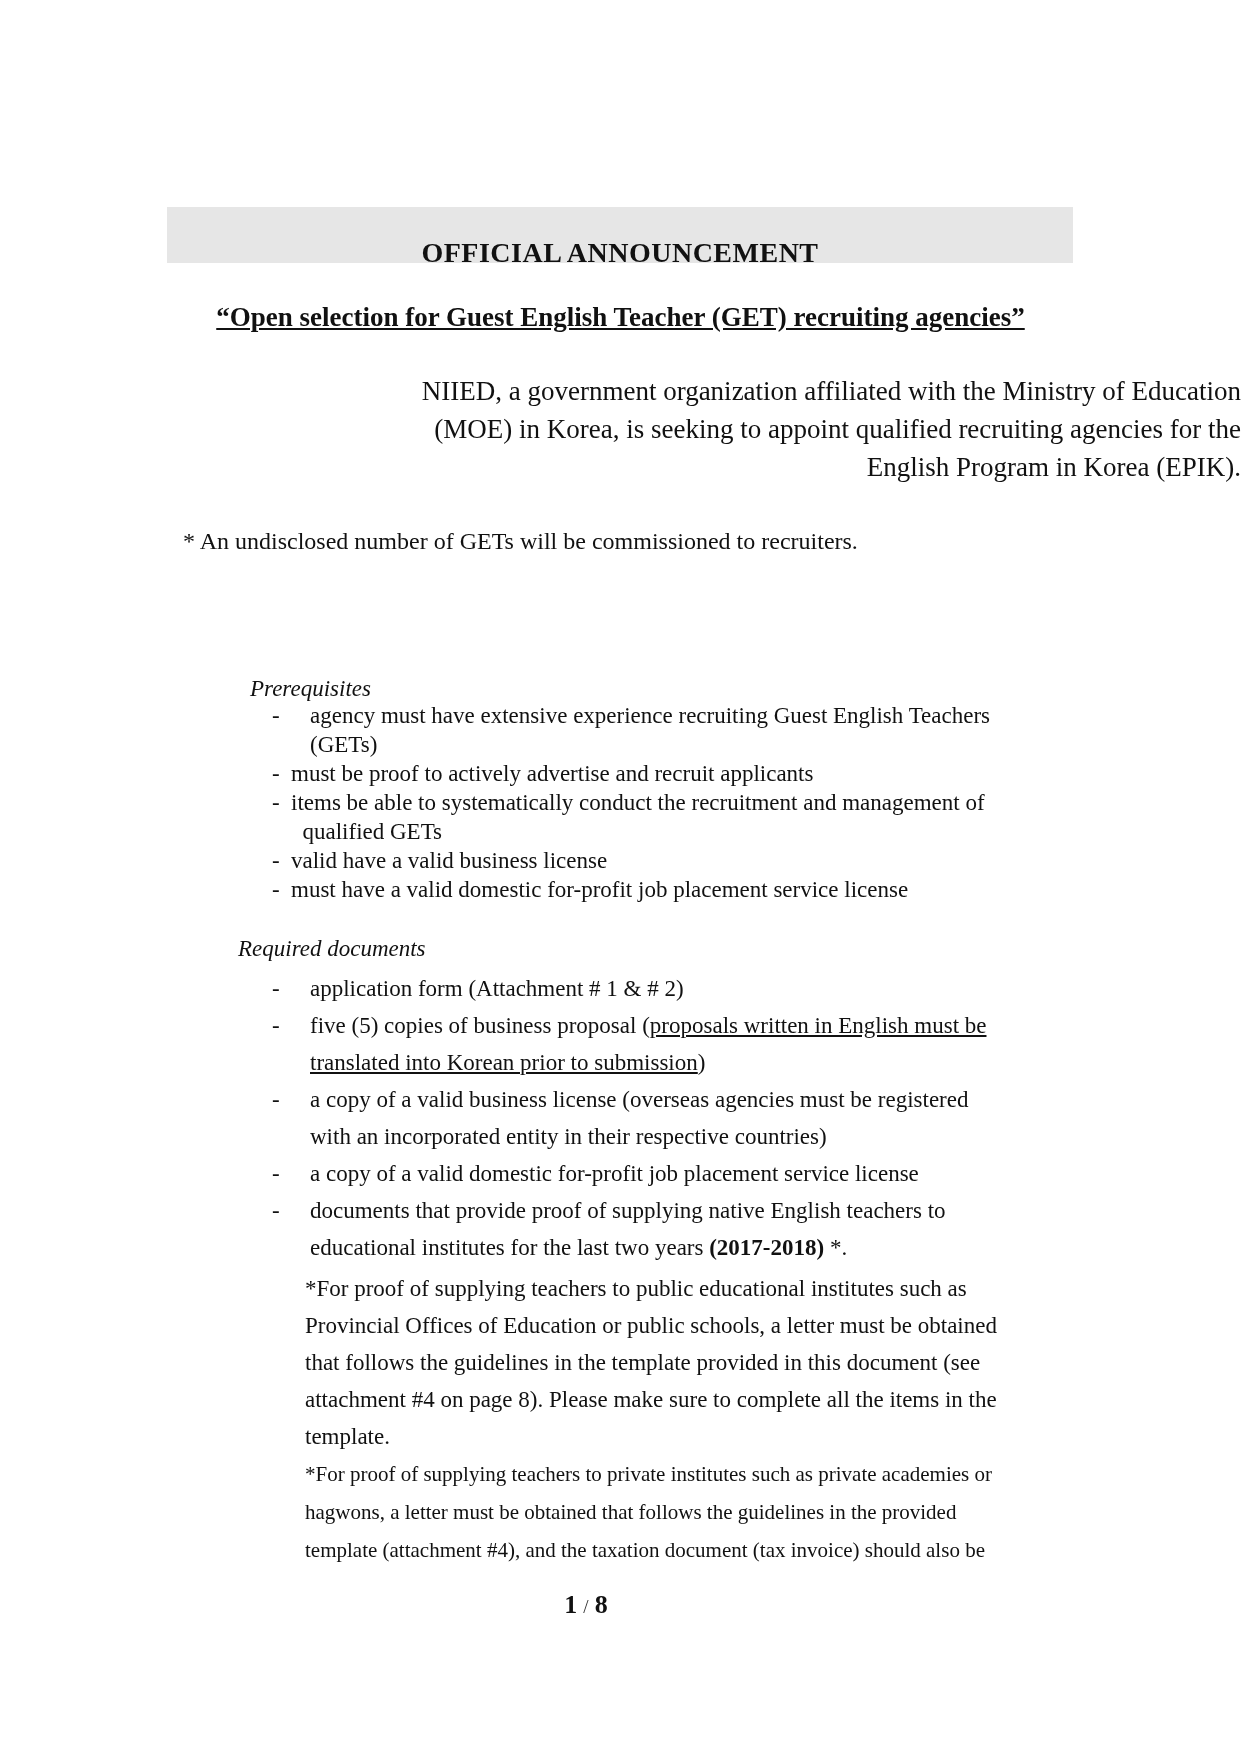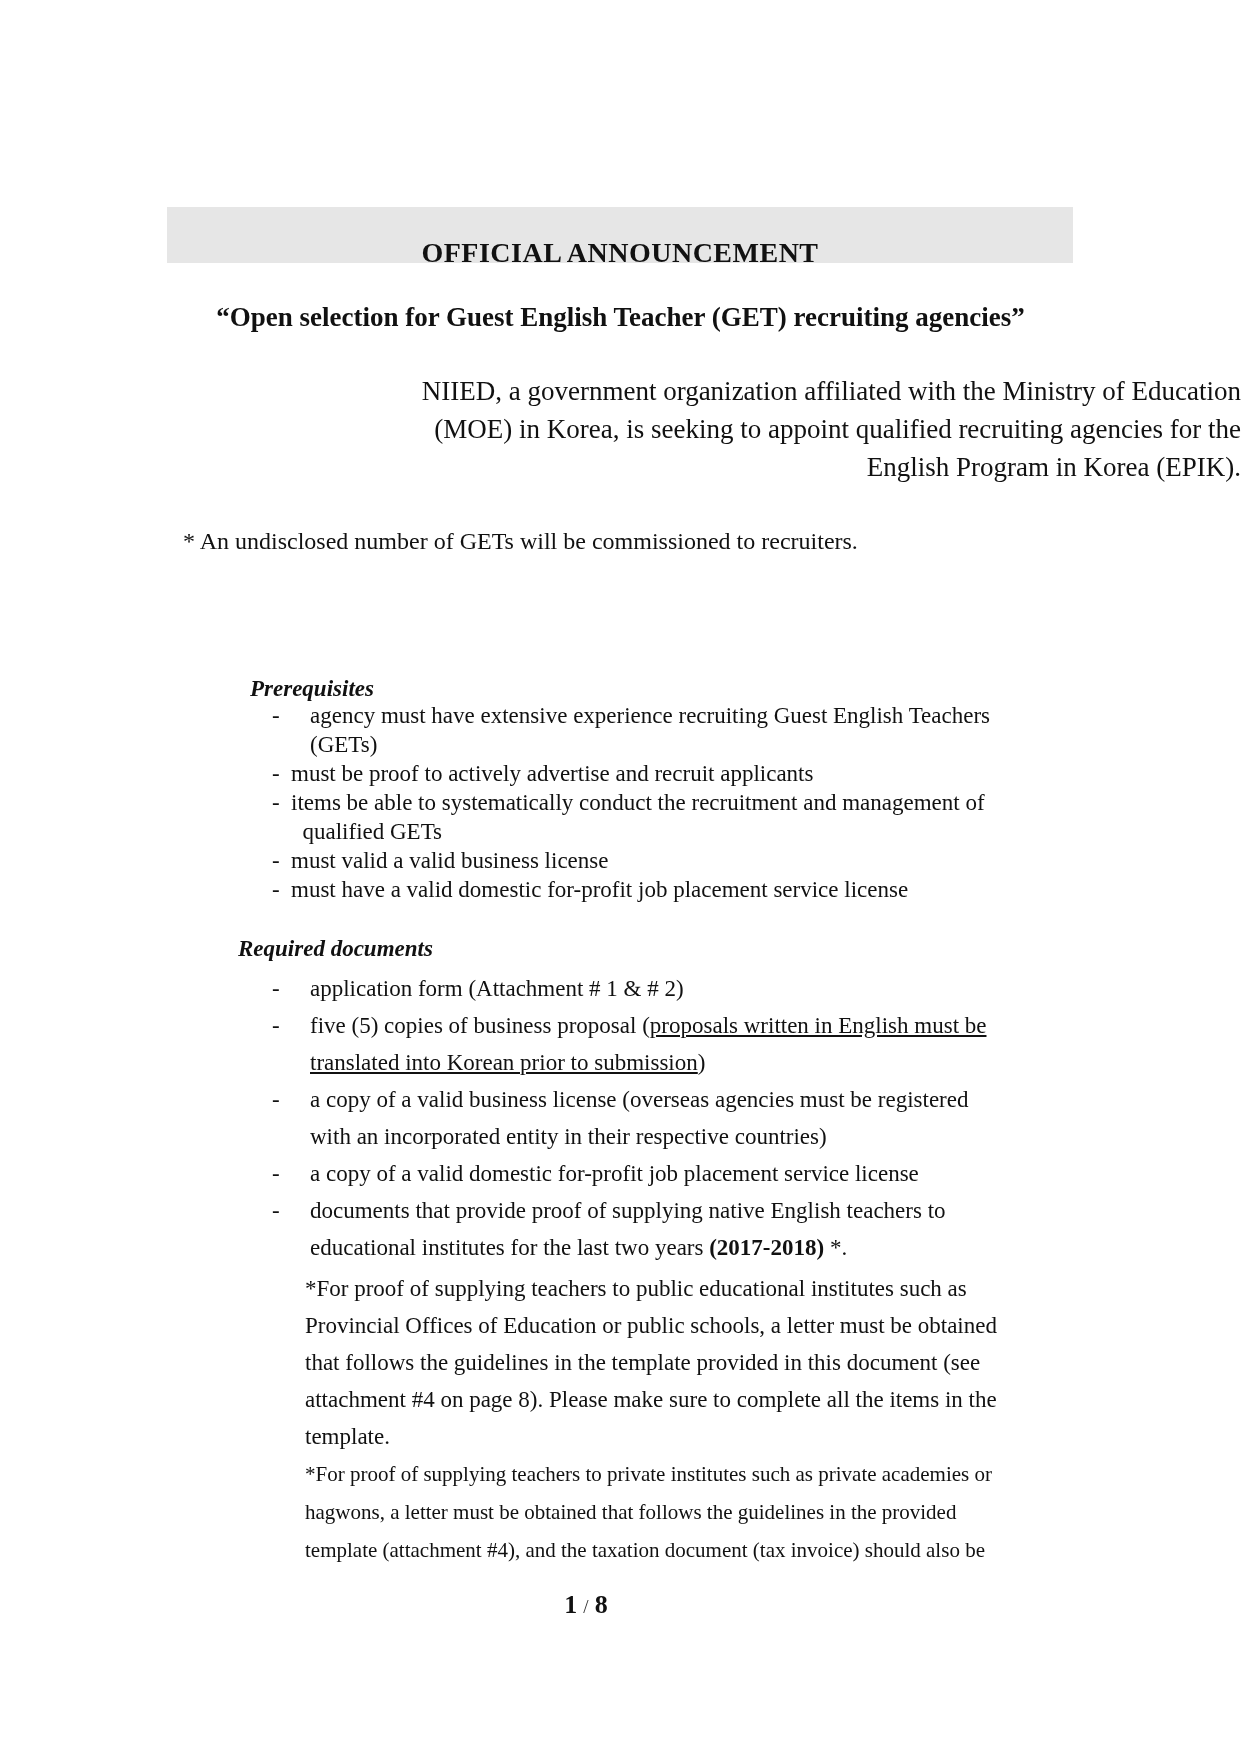--- a/index.html
+++ b/index.html
@@ -20,36 +20,37 @@
   }
   .banner-title {
     font-size: 28px; font-weight: bold; letter-spacing: 0.5px;
     white-space: pre-wrap;
     margin-top: 35px;
   }
   .headline {
     left: 0; top: 302px; width: 1241px;
     font-size: 27px; font-weight: bold; text-align: center;
     white-space: pre-wrap;
+    text-decoration: underline;
   }
   .intro {
     left: 0; top: 372px; width: 1241px;
     font-size: 27px; line-height: 38px; text-align: right;
     white-space: pre-wrap;
   }
   .note {
     left: 183px; top: 528px; width: 900px;
     font-size: 24px; white-space: pre-wrap;
   }
   .section-title {
     left: 179px; top: 592px; width: 600px;
     font-size: 29px; font-weight: bold; white-space: pre-wrap;
   }
   .subhead {
-    font-size: 23px; font-weight: bold; font-style: italic;
+    font-size: 23px; font-weight: normal; font-style: italic;
     white-space: pre-wrap;
   }
   .subhead.prereq { left: 250px; top: 676px; width: 500px; }
   .subhead.reqdocs { left: 238px; top: 936px; width: 500px; }
   .list { display: block; }
   .list1 { left: 272px; top: 701px; width: 812px; font-size: 23px; line-height: 29px; }
   .list2 { left: 272px; top: 970px; width: 820px; font-size: 23px; line-height: 37px; }
   .li { display: flex; align-items: flex-start; }
   .dash { flex: 0 0 19px; white-space: pre; }
   .dash.wide { flex: 0 0 38px; }
@@ -99,21 +100,21 @@
       <span class="dash">-</span>
       <span class="txt">must be proof to actively advertise and recruit applicants</span>
     </div>
     <div class="li">
       <span class="dash">-</span>
       <span class="txt">items be able to systematically conduct the recruitment and management of
   qualified GETs</span>
     </div>
     <div class="li">
       <span class="dash">-</span>
-      <span class="txt">must valid a valid business license</span>
+      <span class="txt">valid have a valid business license</span>
     </div>
     <div class="li">
       <span class="dash">-</span>
       <span class="txt">must have a valid domestic for-profit job placement service license</span>
     </div>
   </div>
 
   <div class="abs subhead reqdocs">Required documents</div>
 
   <div class="abs list list2">

